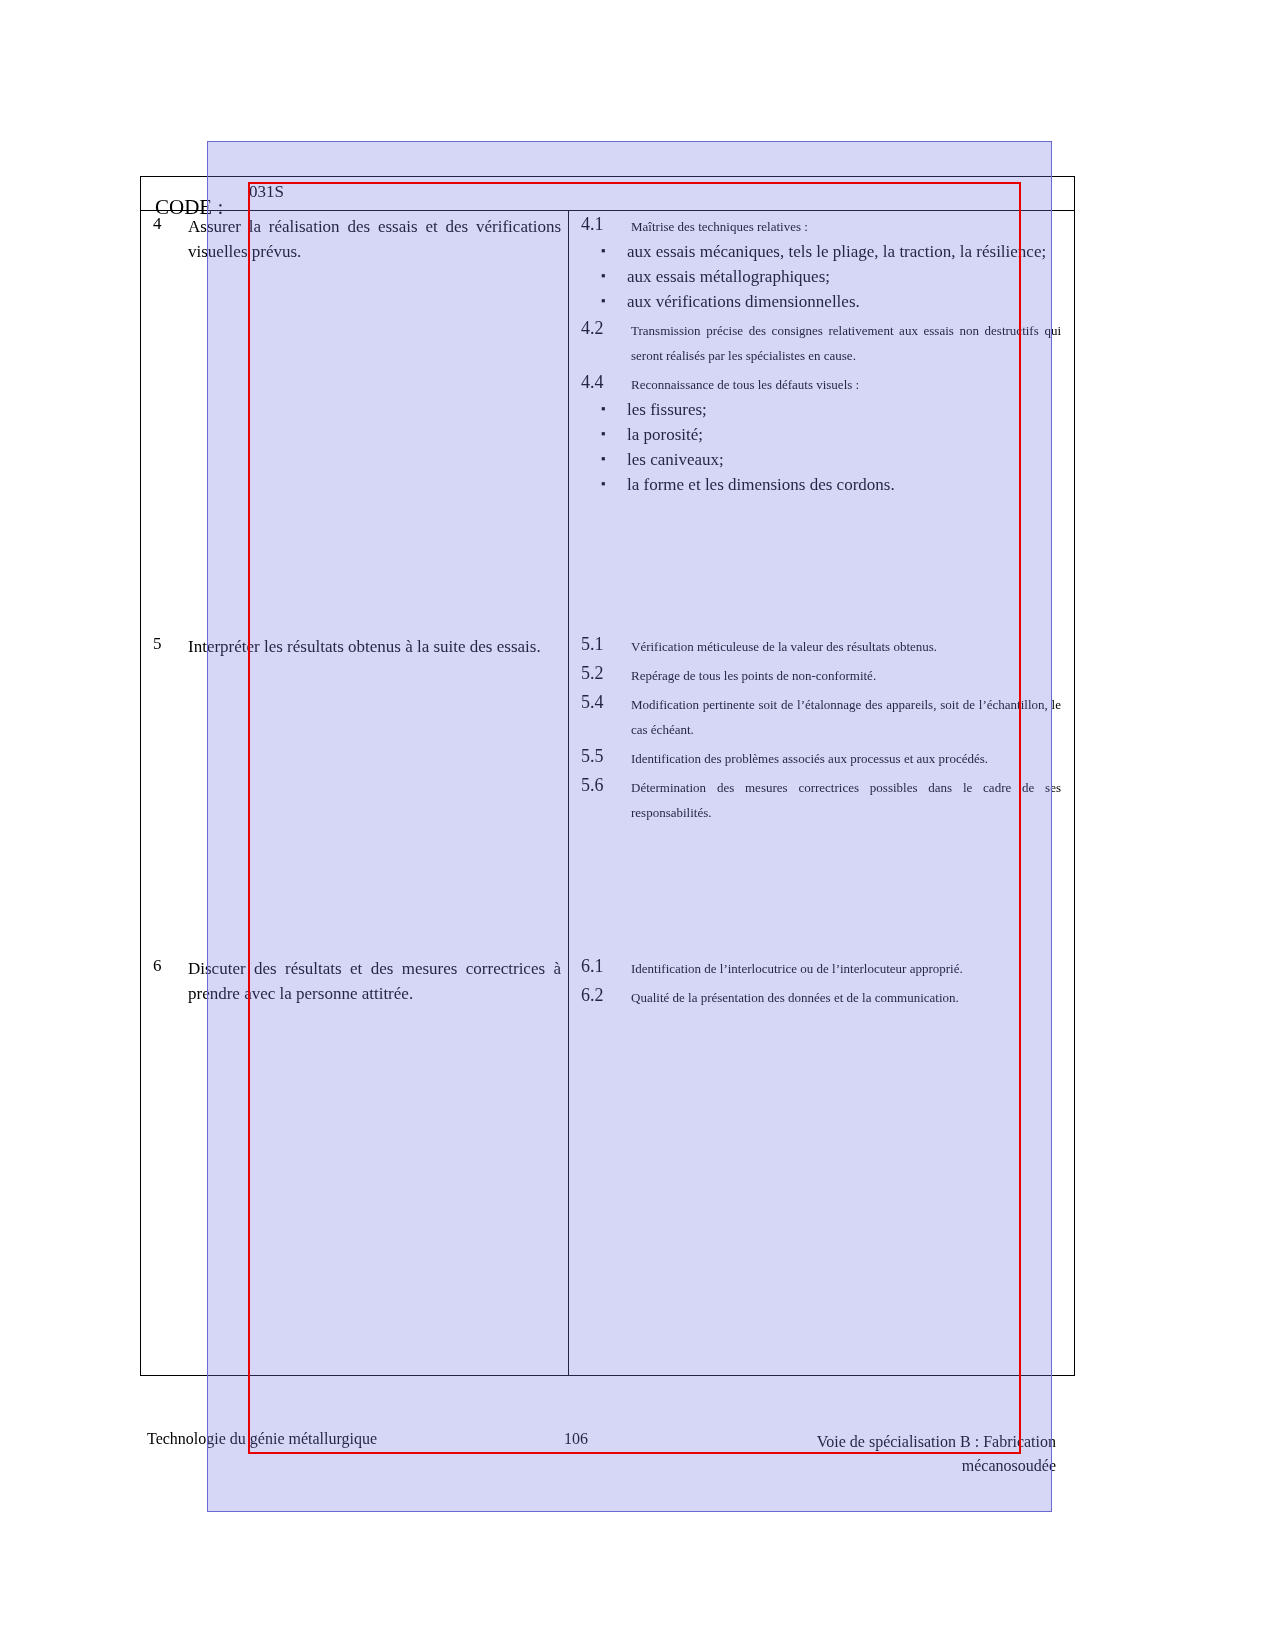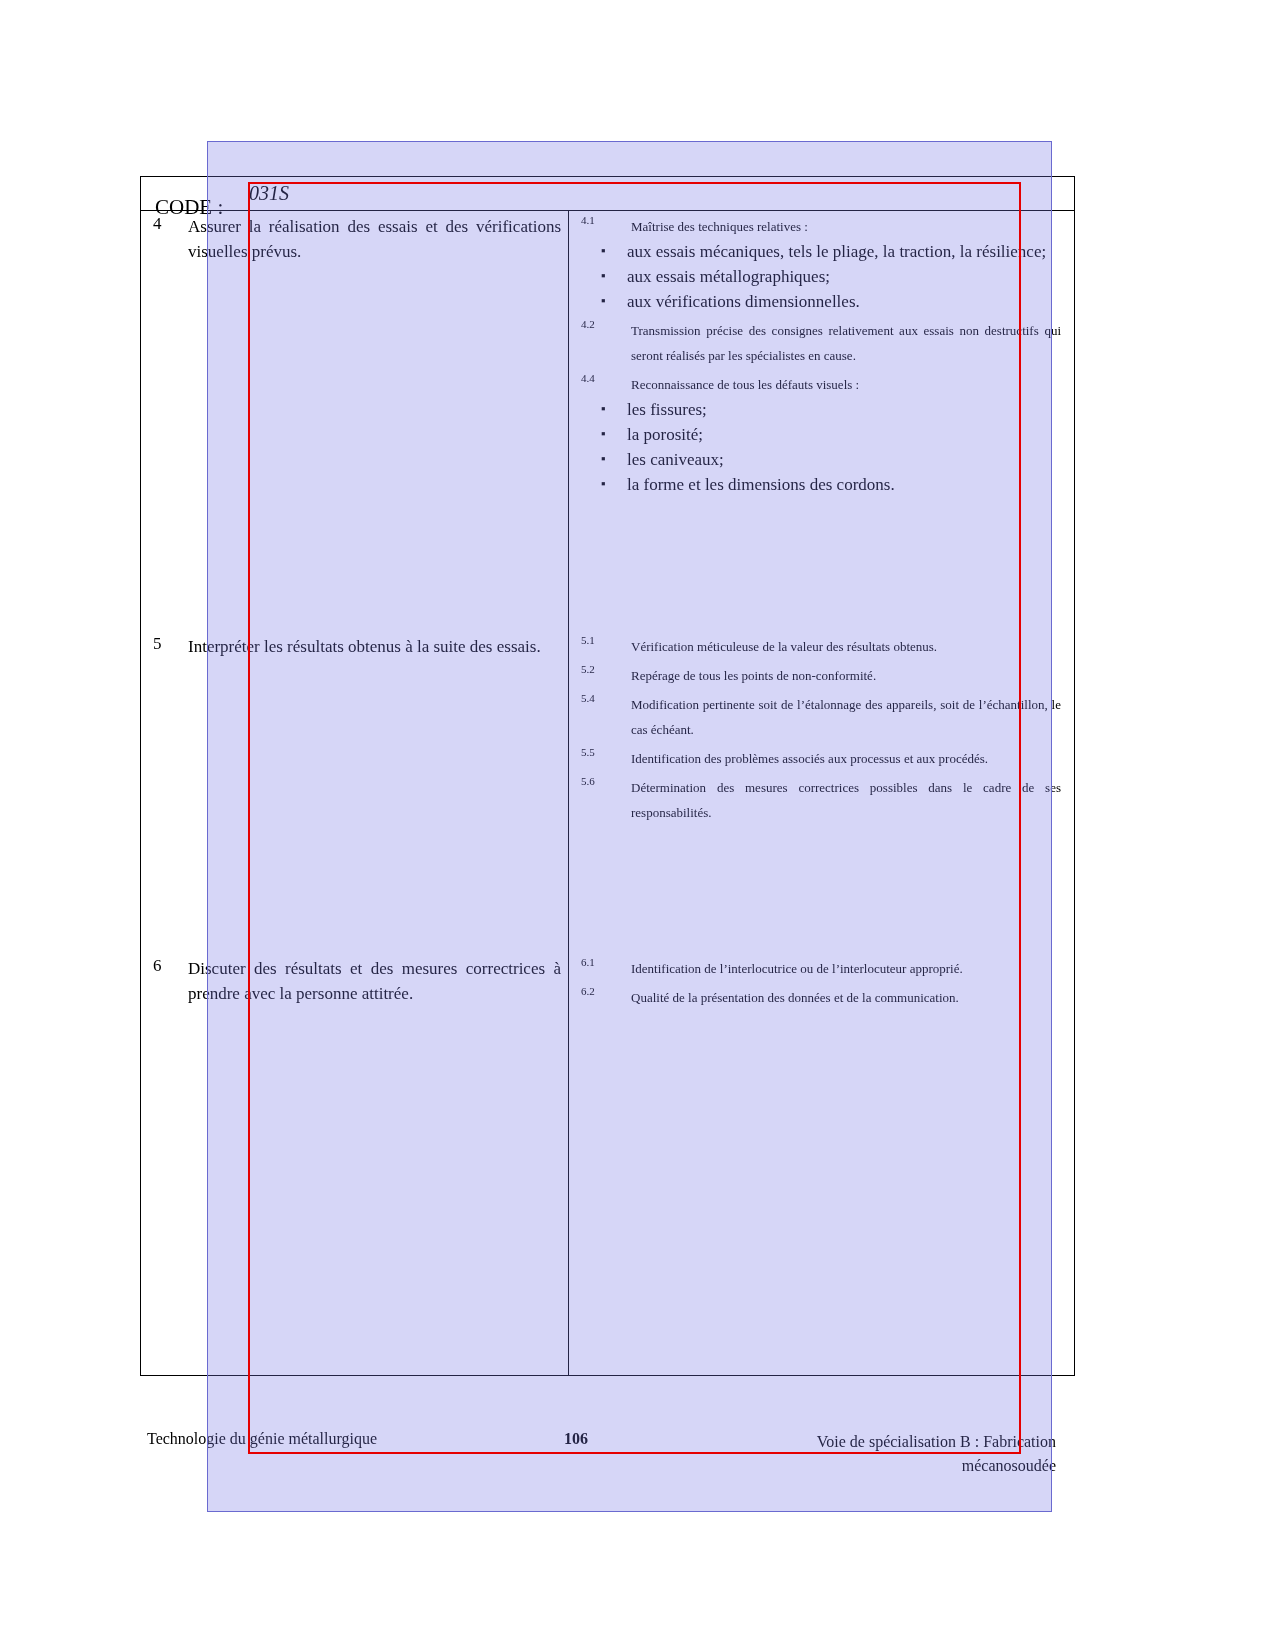--- a/index.html
+++ b/index.html
@@ -65,22 +65,21 @@
   #code-label {
     position: absolute;
     left: 14px;
     top: 18px;
     font-size: 21px;
   }
   #code-value {
     position: absolute;
     left: 108px;
     top: 5px;
-    font-size: 20px;
-    font-style: italic;
+    font-size: 17px;
   }
 
   
   #col-divider {
     position: absolute;
     left: 568px;
     top: 211px;
     width: 1px;
     height: 1165px;
     background: #000000;
@@ -122,21 +121,21 @@
     text-align: justify;
   }
   .sub {
     position: relative;
     margin-bottom: 4px;
   }
   .sub-num {
     position: absolute;
     left: 0px;
     top: 0px;
-    font-size: 11px;
+    font-size: 18px;
   }
   .sub-text {
     margin-left: 50px;
     font-size: 13px;
     line-height: 25px;
     text-align: justify;
   }
   ul.bullets {
     list-style: none;
     margin: 0;
@@ -166,21 +165,20 @@
   }
   #footer-left {
     position: absolute;
     left: 6px;
     top: 0px;
   }
   #footer-center {
     position: absolute;
     left: 423px;
     top: 0px;
-    font-weight: bold;
   }
   #footer-right {
     position: absolute;
     right: 20px;
     top: 0px;
     width: 320px;
     text-align: right;
     line-height: 24px;
   }
 </style>

